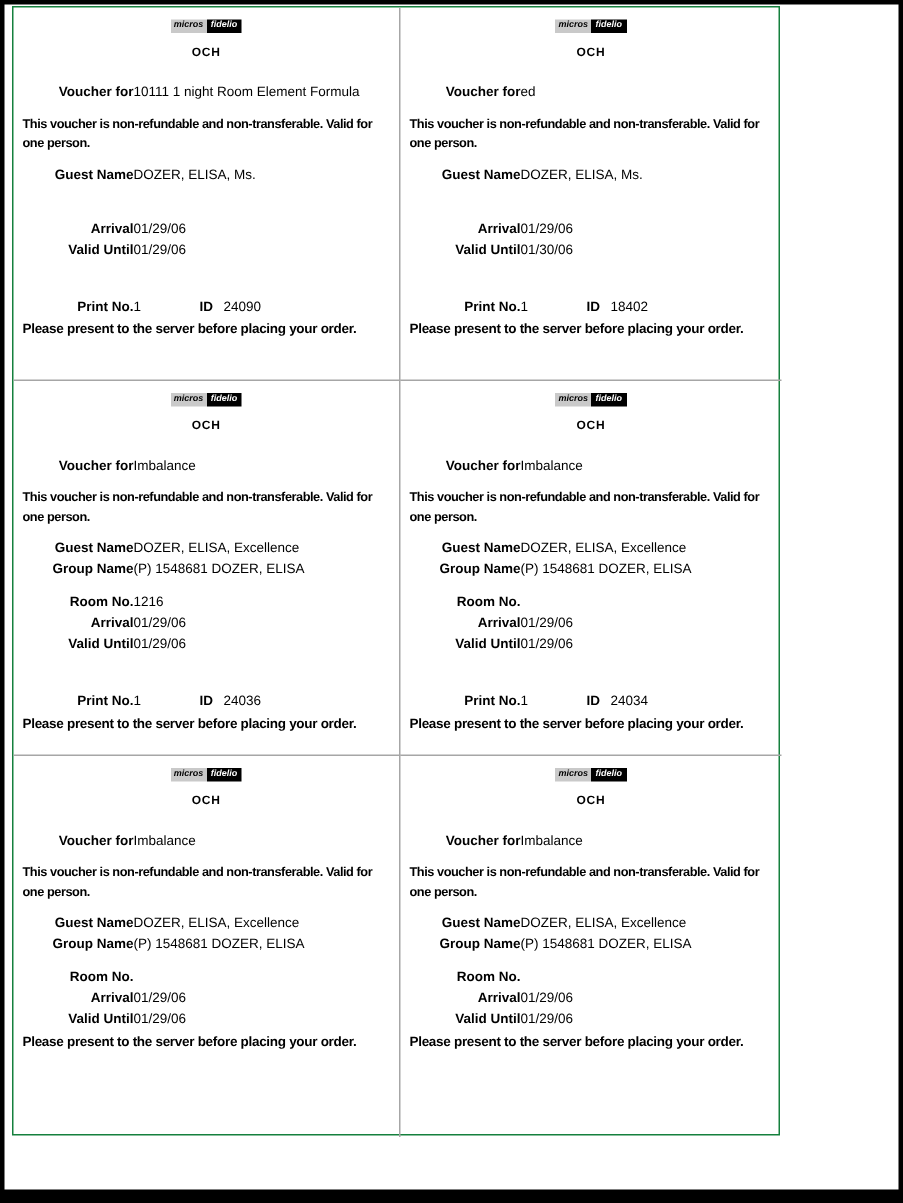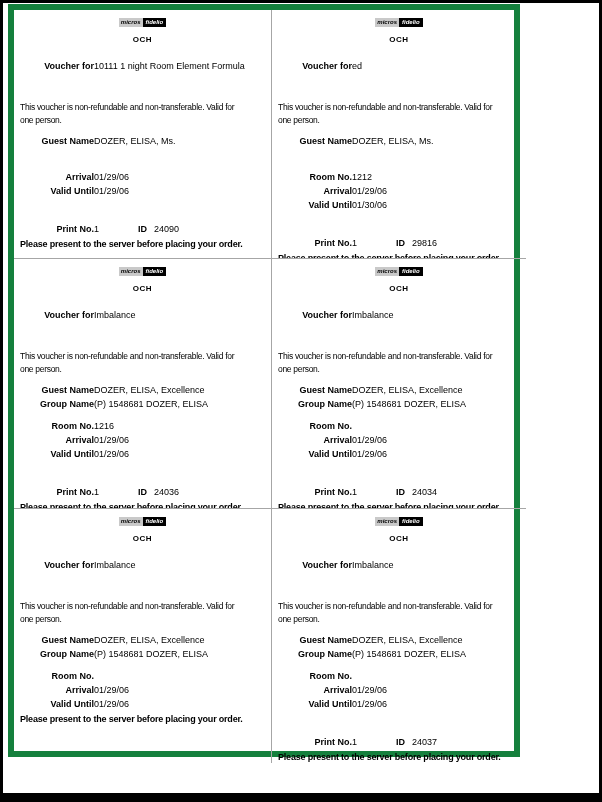--- a/index.html
+++ b/index.html
@@ -4,37 +4,37 @@
 <style>
   html,body { margin:0; padding:0; background:#fff; }
   .page {
     width:602px; height:802px; box-sizing:border-box; position:relative;
     background:#fff; border:3px solid #000; border-bottom-width:9px;
     font-family:"Liberation Sans", sans-serif; color:#000;
   }
   .grid {
     position:absolute; left:5px; top:1px; width:512px; height:753px;
     display:grid; grid-template-columns:258px 254px; grid-template-rows:249px 250px 254px;
-    border:6px solid #15803d; box-sizing:border-box; background:#fff;
+    border:1px solid #15803d; box-sizing:border-box; background:#fff;
   }
   .cell {
     box-sizing:border-box; border-right:1px solid #a6a6a6; border-bottom:1px solid #a6a6a6;
     padding:0 6px; overflow:hidden; font-size:9px; line-height:14px;
   }
   .cell:nth-child(2n) { border-right:none; }
   .cell:nth-last-child(-n+2) { border-bottom:none; }
   .logo-wrap { text-align:center; margin-top:8px; }
   .logo { display:inline-block; height:9px; line-height:7px; font-size:6px; font-weight:bold; font-style:italic; vertical-align:top; }
   .logo-micros { background:#c9c9c9; color:#000; padding:1px 2px; display:inline-block; }
   .logo-fidelio { background:#000; color:#fff; padding:1px 3px; display:inline-block; }
   .prop-code { font-weight:bold; font-size:8px; margin-top:3px; letter-spacing:0.5px; line-height:10px; }
   .row { line-height:14px; white-space:nowrap; }
   .lbl { display:inline-block; width:74px; font-weight:bold;text-align:right; }
   .vfor { margin-top:14px; }
-  .para { margin-top:28px; font-weight:normal; white-space:pre-line; font-size:8.5px; letter-spacing:-0.3px; line-height:13px; }
+  .para { margin-top:8px; font-weight:bold; white-space:pre-line; font-size:8.5px; letter-spacing:-0.3px; line-height:13px; }
   .names { margin-top:7px; min-height:28px; }
   .detail { margin-top:8px; }
   .printno { display:inline-block; width:44px; }
   .idlbl { display:inline-block; width:16px; font-weight:bold;margin-top:24px; }
   .footer { font-weight:bold; margin-top:1px; line-height:14px; letter-spacing:-0.2px; white-space:nowrap; }
 </style>
 </head>
 <body>
 
 <div class="page">
@@ -80,30 +80,27 @@
     <div class="para">This voucher is non-refundable and non-transferable.  Valid for
 one person.</div>
     <div class="names">
       <div class="row">
         <span class="lbl">Guest Name</span><span class="val">DOZER, ELISA, Ms.</span>
       </div>
 
     </div>
     <div class="detail">
       <div class="row">
-        <span class="lbl">Room No.</span><span class="val">1212</span>
-      </div>
-      <div class="row">
         <span class="lbl">Arrival</span><span class="val">01/29/06</span>
       </div>
       <div class="row">
         <span class="lbl">Valid Until</span><span class="val">01/30/06</span>
       </div>
       <div class="row">
-        <span class="lbl">Print No.</span><span class="val printno">1</span><span class="idlbl">ID</span><span class="val">29816</span>
+        <span class="lbl">Print No.</span><span class="val printno">1</span><span class="idlbl">ID</span><span class="val">18402</span>
       </div>
     </div>
     <div class="footer">Please present to the server before placing your order.</div>
   </div>
 
   <div class="cell">
     <div class="logo-wrap">
       <div class="logo"><span class="logo-micros">micros</span><span class="logo-fidelio">fidelio</span></div>
       <div class="prop-code">OCH</div>
     </div>
@@ -224,21 +221,18 @@
     </div>
     <div class="detail">
       <div class="row">
         <span class="lbl">Room No.</span><span class="val"></span>
       </div>
       <div class="row">
         <span class="lbl">Arrival</span><span class="val">01/29/06</span>
       </div>
       <div class="row">
         <span class="lbl">Valid Until</span><span class="val">01/29/06</span>
-      </div>
-      <div class="row">
-        <span class="lbl">Print No.</span><span class="val printno">1</span><span class="idlbl">ID</span><span class="val">24037</span>
       </div>
     </div>
     <div class="footer">Please present to the server before placing your order.</div>
   </div>
 </div>
 </div>
 
 </body></html>

